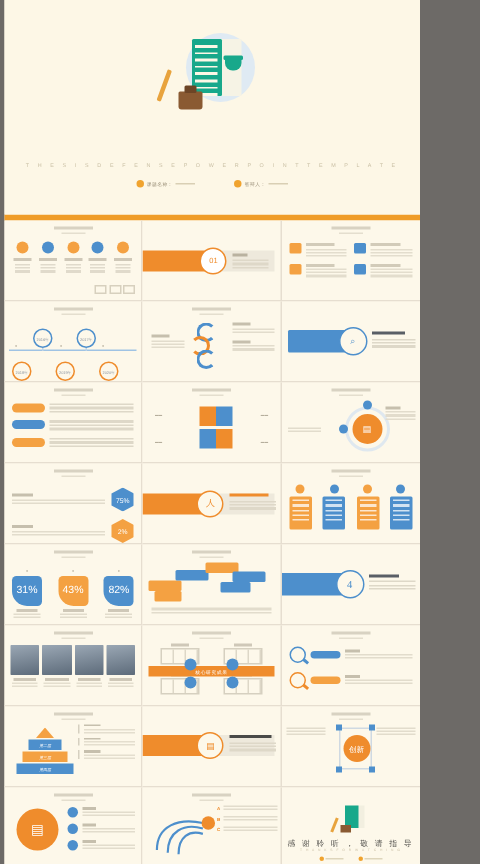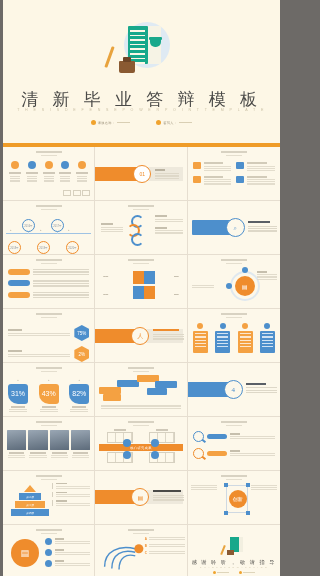--- a/index.html
+++ b/index.html
@@ -284,21 +284,20 @@
           <i></i>
           <i></i>
           <i></i>
           <i></i>
           <i></i>
         </div>
       <div class="art-cap"></div>
       <div class="art-pencil"></div>
       <div class="art-ink"></div>
     </div>
-    <div class="hero-title">清 新 毕 业 答 辩 模 板</div>
     <div class="hero-sub">T H E S I S   D E F E N S E   P O W E R P O I N T   T E M P L A T E</div>
     <div class="hero-meta">
       <div class="meta-item">
         <span class="meta-dot"></span>
         <span class="meta-txt">课题名称：</span>
         <span class="meta-line"></span>
       </div>
       <div class="meta-item">
         <span class="meta-dot"></span>
         <span class="meta-txt">答辩人：</span>

